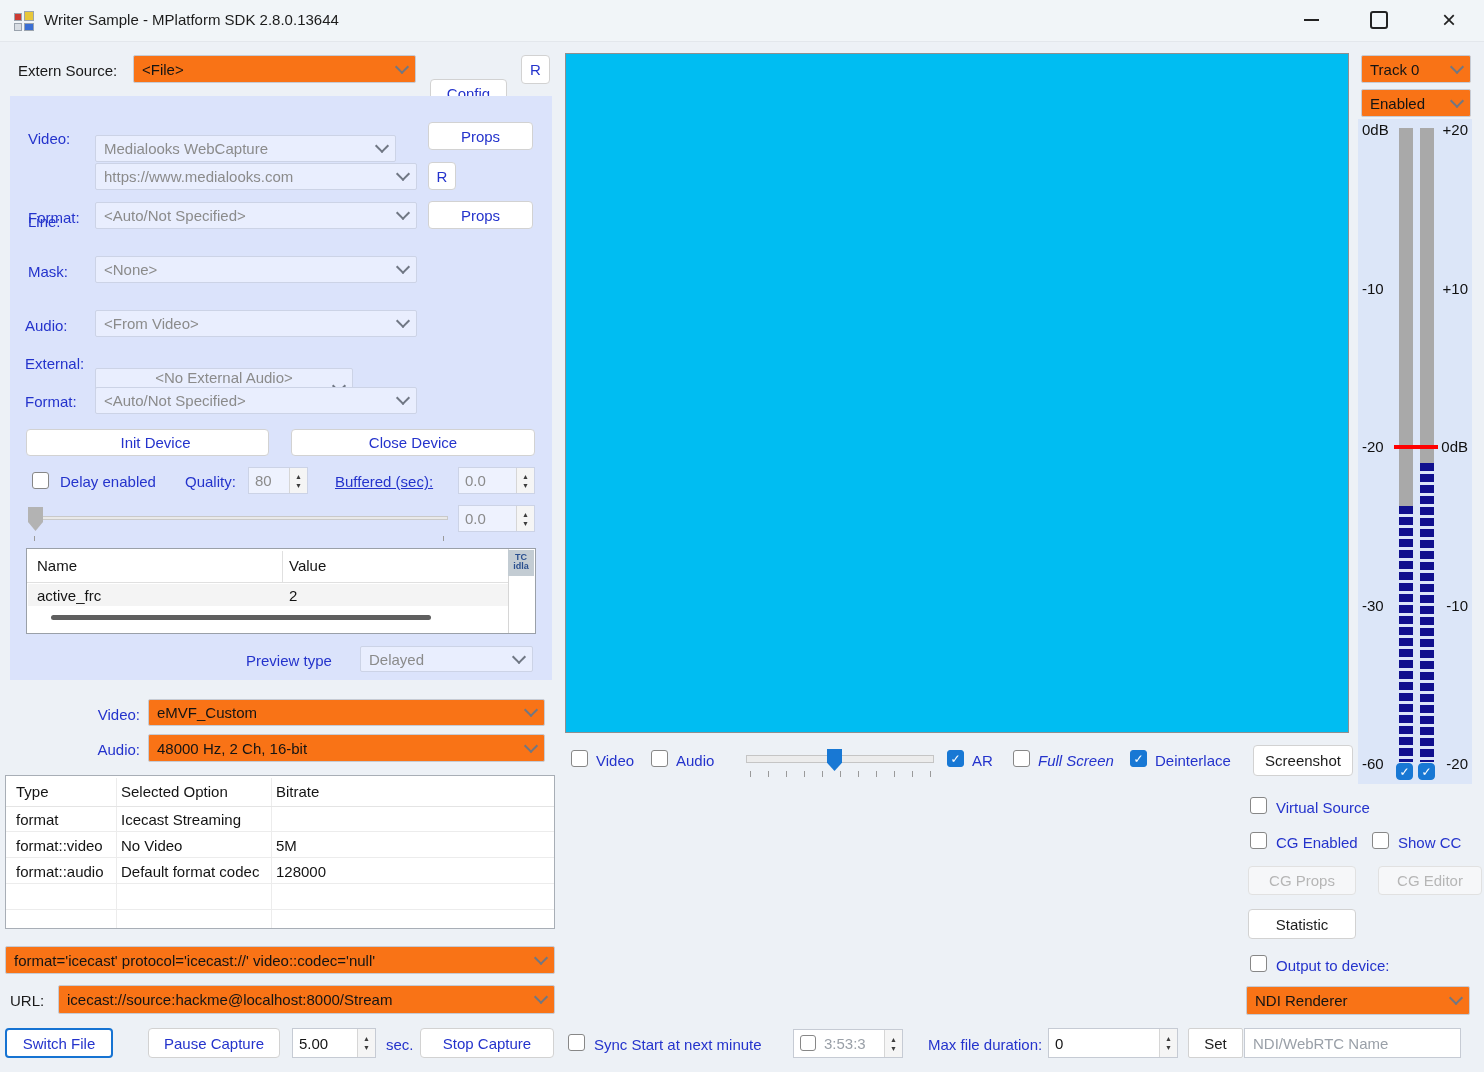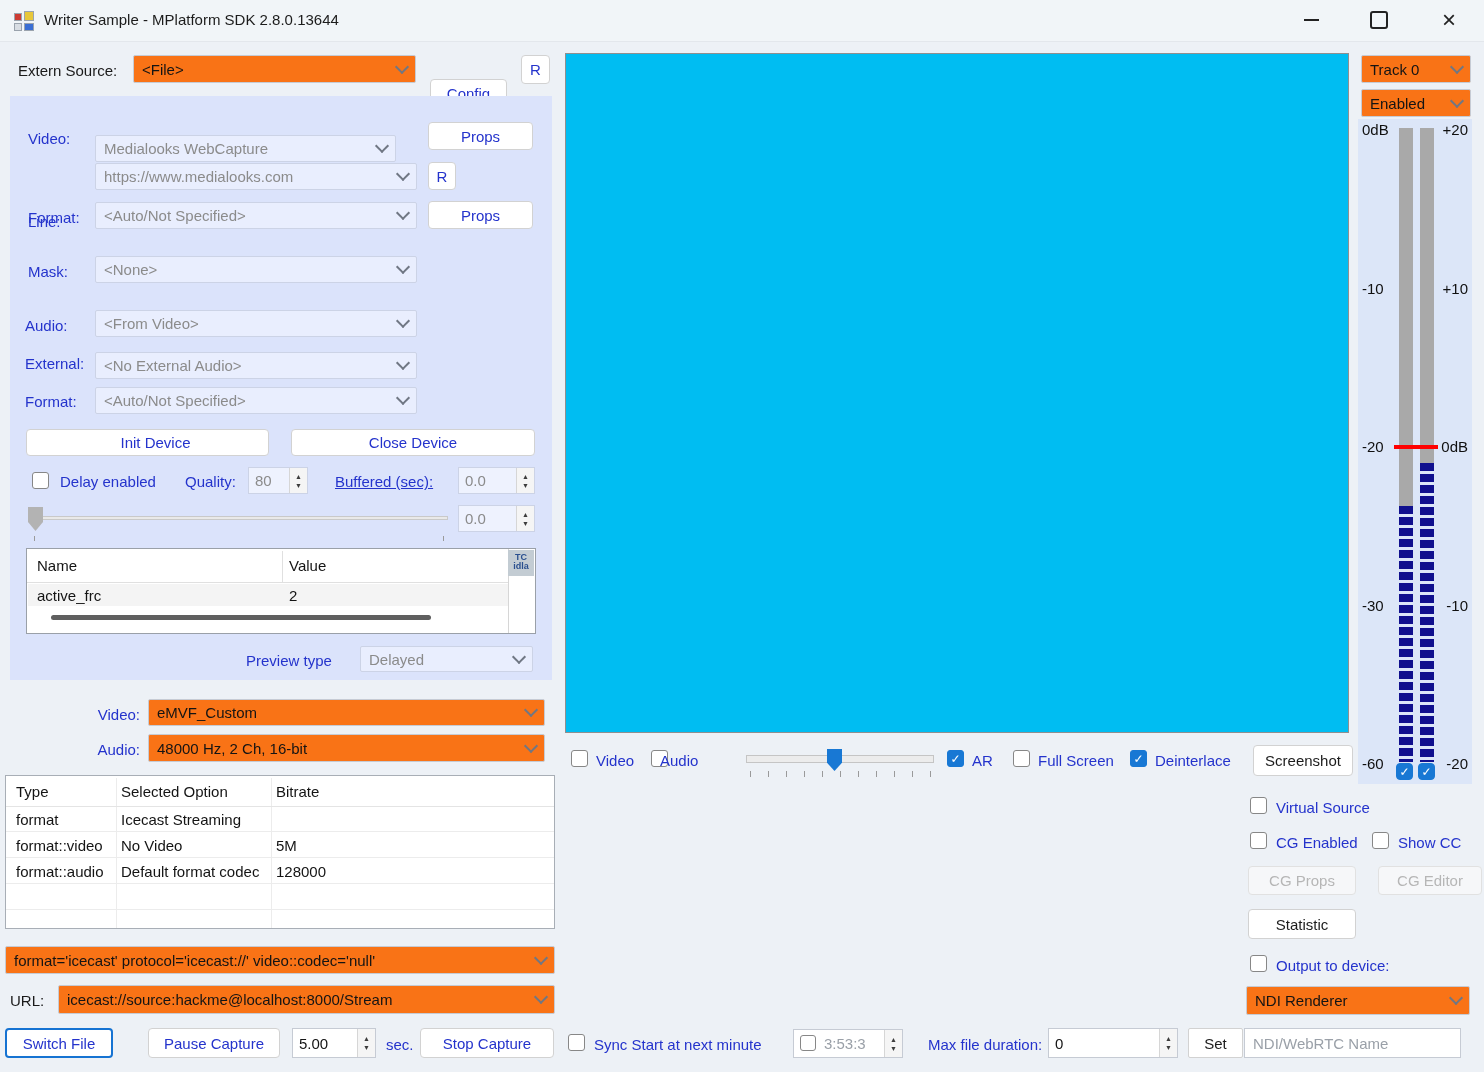--- a/index.html
+++ b/index.html
@@ -112,21 +112,21 @@
       <span class="chev"></span>
   </div>
 
   <div class="abs lblB" style="left:25px;top:317px;">Audio:</div>
   <div class="abs combo pnl" style="left:95px;top:310px;width:322px;height:27px;">
     <span>&lt;From Video&gt;</span>
       <span class="chev"></span>
   </div>
 
   <div class="abs lblB" style="left:25px;top:355px;">External:</div>
-  <div class="abs combo pnl" style="left:95px;top:352px;width:322px;height:27px;">
+  <div class="abs combo pnl" style="left:95px;top:368px;width:258px;height:27px;flex-direction:column;">
     <span>&lt;No External Audio&gt;</span>
       <span class="chev"></span>
   </div>
 
   <div class="abs lblB" style="left:25px;top:393px;">Format:</div>
   <div class="abs combo pnl" style="left:95px;top:387px;width:322px;height:27px;">
     <span>&lt;Auto/Not Specified&gt;</span>
       <span class="chev"></span>
   </div>
 
@@ -264,30 +264,30 @@
       </span>
   </div>
   <div class="abs btn k" style="left:1188px;top:1028px;width:55px;height:30px;border-radius:2px;">Set</div>
   <input class="abs txt" style="left: 1244px; top: 1028px; width: 217px; height: 30px;" placeholder="NDI/WebRTC Name">
 
   <div class="abs" style="left:565px;top:53px;width:784px;height:680px;background:#00bdf2;border:1px solid #8f8f8f;"></div>
 
   <div class="abs cb" style="left:571px;top:750px;"></div>
   <div class="abs lblB" style="left:596px;top:752px;">Video</div>
   <div class="abs cb" style="left:651px;top:750px;"></div>
-  <div class="abs lblB" style="left:660px;top:752px;text-align:right;">Audio</div>
+  <div class="abs lblB" style="left:676px;top:752px;text-align:right;">Audio</div>
 
   <div class="abs" style="left:746px;top:755px;width:188px;height:8px;background:#ececec;border:1px solid #c5c5c5;"></div>
   <div class="abs thumbP" style="left:827px;top:749px;width:15px;height:22px;"></div>
   <div class="abs ticks" style="left:750px;top:771px;width:187px;height:6px;"></div>
 
   <div class="abs cb on" style="left:947px;top:750px;"></div>
   <div class="abs lblB" style="left:972px;top:752px;">AR</div>
   <div class="abs cb" style="left:1013px;top:750px;"></div>
-  <div class="abs lblB" style="left:1038px;top:752px;">Full Screen</div>
+  <div class="abs lblB" style="left:1038px;top:752px;font-style:italic;">Full Screen</div>
   <div class="abs cb on" style="left:1130px;top:750px;"></div>
   <div class="abs lblB" style="left:1155px;top:752px;">Deinterlace</div>
   <div class="abs btn k" style="left:1253px;top:745px;width:100px;height:31px;">Screenshot</div>
 
 
   <div class="abs combo" style="left:1361px;top:55px;width:110px;height:28px;">
     <span>Track 0</span>
       <span class="chev"></span>
   </div>
   <div class="abs combo" style="left:1361px;top:89px;width:110px;height:28px;">

